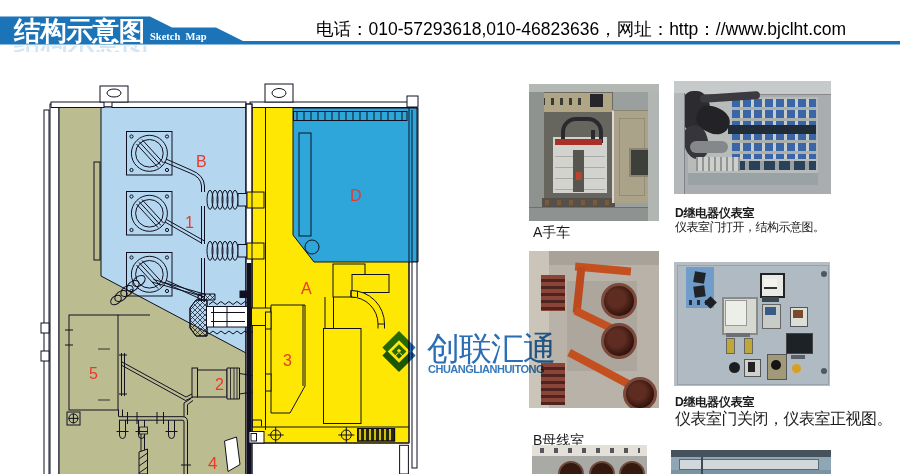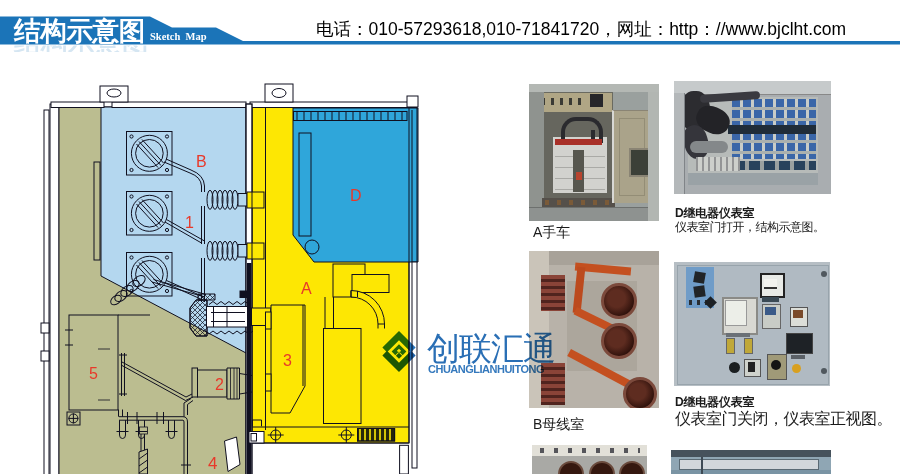--- a/index.html
+++ b/index.html
@@ -17,21 +17,21 @@
   <text x="14" y="40" font-size="26.5" font-weight="bold" fill="#ffffff" font-family="Liberation Sans, sans-serif" letter-spacing="-0.3">结构示意图</text>
 
   <clipPath id="refclip">
       <rect x="0" y="45.5" width="180" height="6.5"></rect>
     </clipPath>
   <text clip-path="url(#refclip)" x="14" y="52" font-size="26.5" font-weight="bold" fill="#1b74b8" opacity="0.18" font-family="Liberation Sans, sans-serif" letter-spacing="0.5">结构示意图</text>
 
   <text x="150" y="40" font-size="10.5" font-weight="bold" fill="#ffffff" font-family="Liberation Serif, serif">Sketch&nbsp;&nbsp;Map</text>
 </svg>
 
-<div class="abs" style="left:316px;top:19px;font-size:17.5px;line-height:20px;color:#000;white-space:nowrap">电话：010-57293618,010-71841720，网址：http：//www.bjclht.com</div>
+<div class="abs" style="left:316px;top:19px;font-size:17.5px;line-height:20px;color:#000;white-space:nowrap">电话：010-57293618,010-46823636，网址：http：//www.bjclht.com</div>
 
 <svg class="abs" style="left:0;top:0" width="900" height="474" viewBox="0 0 900 474">
   <defs>
     <pattern id="xhatch" width="5" height="5" patternUnits="userSpaceOnUse">
       <path d="M0,0 L5,5 M5,0 L0,5" stroke="#101020" stroke-width="0.7" fill="none"></path>
     </pattern>
     <pattern id="vticks" width="5" height="12" patternUnits="userSpaceOnUse">
       <rect width="5" height="12" fill="#fde703"></rect>
       <rect x="0.8" width="3.4" height="12" fill="#26260a"></rect>
     </pattern>
@@ -353,21 +353,21 @@
 
   <div class="abs" style="left:42px;top:98px;width:78px;height:8px;background:#c45020;transform:rotate(28deg);transform-origin:left top"></div>
 
   <div class="abs" style="left:72px;top:32px;width:30px;height:30px;border-radius:50%;background:radial-gradient(circle at 42% 42%, #5e2c20 0 35%, #30120c 72%);border:3px solid #7c4a3c"></div>
 
   <div class="abs" style="left:72px;top:72px;width:30px;height:30px;border-radius:50%;background:radial-gradient(circle at 42% 42%, #5e2c20 0 35%, #30120c 72%);border:3px solid #7c4a3c"></div>
 
   <div class="abs" style="left:94px;top:126px;width:28px;height:28px;border-radius:50%;background:radial-gradient(circle at 42% 42%, #5e2c20 0 35%, #30120c 72%);border:3px solid #7c4a3c"></div>
 </div>
 
-<div class="cap" style="left:533px;top:416px">B母线室</div>
+<div class="cap" style="left:533px;top:432px">B母线室</div>
 
 <div class="abs" style="left:674px;top:81px;width:157px;height:113px;background:#a9adb0;overflow:hidden">
 
   <div class="abs" style="left:0;top:0;width:157px;height:13px;background:#c6cacb;border-bottom:1px solid #888"></div>
 
   <div class="abs" style="left:14px;top:16px;width:130px;height:86px;background:#b7bbb9"></div>
 
   <div class="abs" style="left:58px;top:18px;width:84px;height:60px;background:repeating-linear-gradient(90deg,#3a66a8 0 8px,#c8ccc8 8px 11px)"></div>
 
   <div class="abs" style="left:58px;top:18px;width:84px;height:60px;background:repeating-linear-gradient(180deg,rgba(200,204,200,0) 0 8px,#aab0ae 8px 11px)"></div>

